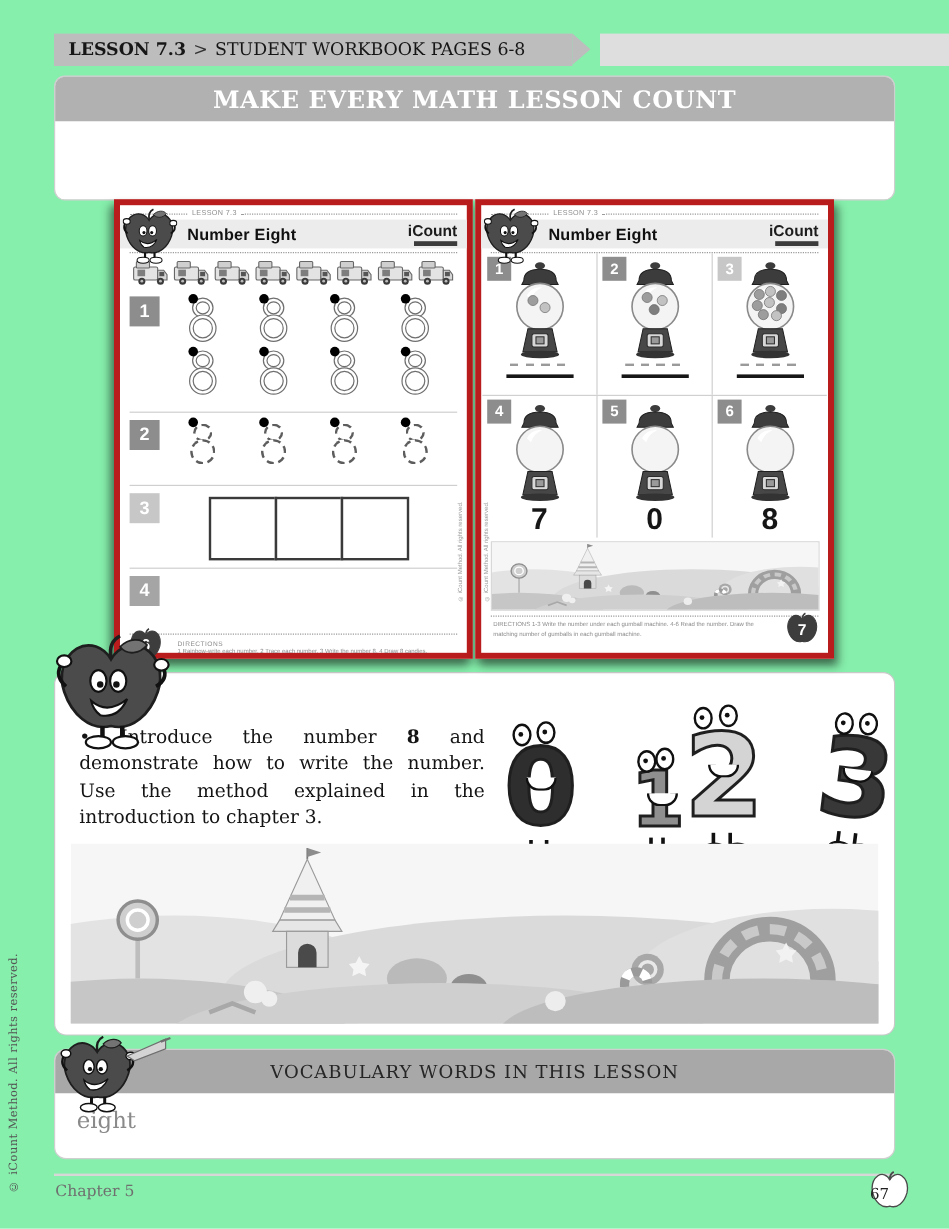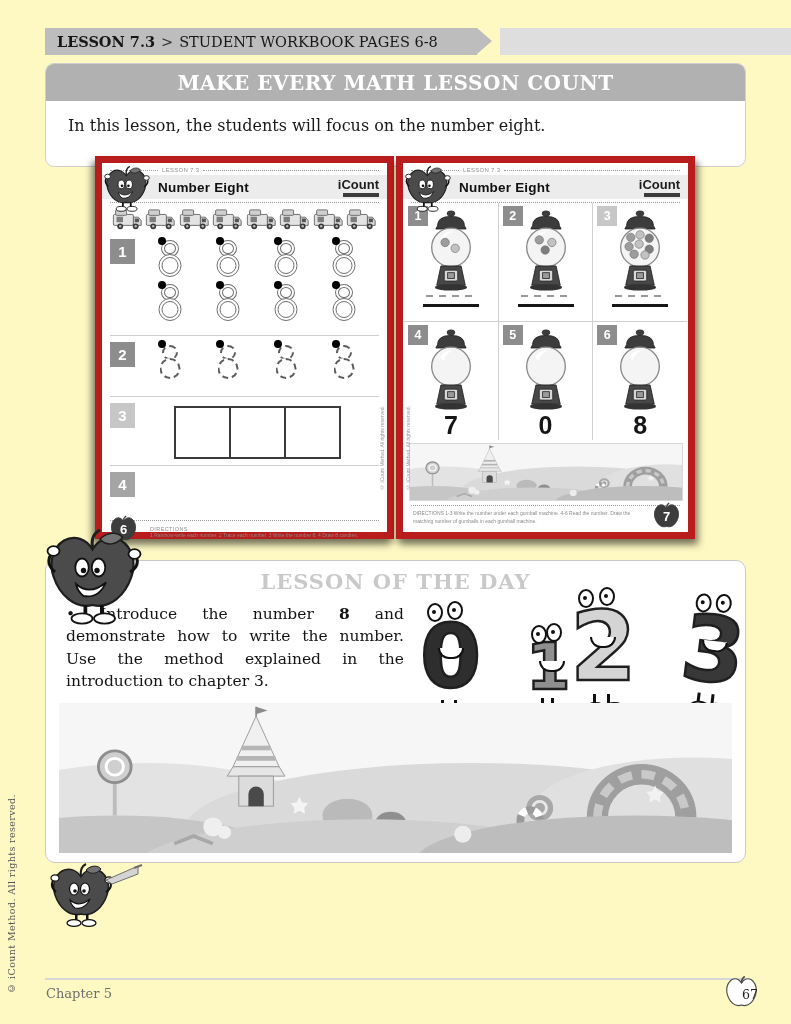--- a/index.html
+++ b/index.html
@@ -1,16 +1,16 @@
 <!DOCTYPE html>
 <html><head>
 <meta charset="utf-8">
 <style>
   html,body{margin:0;padding:0;background:#fff;}
-  .sheet{position:relative;width:791px;height:1024px;background:#fef9c3;overflow:hidden;
+  .sheet{position:relative;width:791px;height:1024px;background:#86efac;overflow:hidden;
          font-family:"Liberation Sans",sans-serif;color:#111;}
 
   
   .lesson-tab{position:absolute;left:45px;top:28px;width:746px;height:27px;}
   .tab-dark{position:absolute;left:0;top:0;width:432px;height:27px;background:#bdbdbd;
             display:flex;align-items:center;padding-left:12px;box-sizing:border-box;
             font-family:"DejaVu Serif",serif;font-size:14.5px;color:#161616;white-space:nowrap;}
   .tab-arrow{position:absolute;left:432px;top:0;width:0;height:0;
              border-top:13.5px solid transparent;border-bottom:13.5px solid transparent;
              border-left:15px solid #bdbdbd;}
@@ -21,22 +21,22 @@
   
   .intro-box{position:absolute;left:45px;top:63px;width:701px;height:104px;
              border:1px solid #cfcfcf;border-radius:9px;box-sizing:border-box;background:#fff;}
   .banner{height:37px;background:#b1b1b1;border-radius:8px 8px 0 0;display:flex;
           align-items:center;justify-content:center;
           font-family:"DejaVu Serif",serif;font-weight:bold;font-size:20px;color:#fff;
           letter-spacing:0.5px;}
   .intro-text{padding:15px 22px;font-family:"DejaVu Serif",serif;font-size:16px;color:#191919;}
 
   
-  .wb-page{position:absolute;top:156px;width:299px;height:383px;background:#fff;
-           border:7px solid #b91c1c;box-sizing:border-box;z-index:2;}
+  .wb-page{position:absolute;top:166px;width:299px;height:383px;background:#fff;
+           border:5px solid #b91c1c;box-sizing:border-box;z-index:2;}
   .wb-left{left:95px;box-shadow:-4px 6px 7px rgba(0,0,0,.38),0 4px 6px rgba(0,0,0,.25);}
   .wb-right{left:396px;box-shadow:4px 6px 7px rgba(0,0,0,.38),0 4px 6px rgba(0,0,0,.25);}
   .mini-mascot{position:absolute;left:2px;top:0px;width:46px;height:50px;z-index:4;}
   .dotrow{display:flex;align-items:center;gap:4px;padding:4px 8px 0 8px;
           font-size:6px;color:#8f8f8f;letter-spacing:.3px;}
   .dotrow .dots{border-top:1px dotted #9a9a9a;height:0;}
   .dotrow .d1{flex:0 0 48px;} .dotrow .d2{flex:1;}
   .wb-band{margin-top:2px;height:24px;background:#ececec;display:flex;align-items:center;
            padding:0 8px 0 56px;}
   .wb-title{font-weight:bold;font-size:13.5px;color:#101010;letter-spacing:.2px;}
@@ -142,21 +142,21 @@
   .vocab-mascot{position:absolute;left:50px;top:860px;width:64px;height:68px;z-index:6;}
   .trumpet{position:absolute;left:104px;top:864px;width:40px;height:22px;z-index:7;}
 
   
   .foot-line{position:absolute;left:45px;top:978px;width:700px;height:0;
              border-top:2px solid #d7d7d7;}
   .foot-chapter{position:absolute;left:46px;top:986px;font-family:"DejaVu Serif",serif;
                 font-size:13px;color:#6f6f6f;}
   .apple-badge{position:absolute;left:725px;top:975px;width:33px;height:36px;}
   .apple-badge svg{width:100%;height:100%;}
-  .apple-badge .n{position:absolute;left:0;top:12px;width:100%;text-align:right;
+  .apple-badge .n{position:absolute;left:0;top:12px;width:100%;text-align:left;
                   font-size:12.5px;color:#202020;font-family:"DejaVu Serif",serif;}
   .side-copy{position:absolute;left:6px;bottom:30px;writing-mode:vertical-rl;
              transform:rotate(180deg);font-size:9.5px;color:#555;
              font-family:"DejaVu Serif",serif;letter-spacing:.4px;}
   .defs-hidden{position:absolute;width:0;height:0;overflow:hidden;}
 </style>
 </head>
 <body>
 
 <svg class="defs-hidden" aria-hidden="true">
@@ -238,21 +238,20 @@
       <span class="tab-bold">LESSON 7.3</span>
       <span class="tab-sep">&gt;</span>
       <span>STUDENT WORKBOOK PAGES 6-8</span>
     </div>
     <div class="tab-arrow"></div>
     <div class="tab-light"></div>
   </div>
 
   <div class="intro-box">
     <div class="banner">MAKE EVERY MATH LESSON COUNT</div>
-    <div class="intro-text">In this lesson, the students will focus on the number eight.</div>
   </div>
 
   <div class="wb-page wb-left">
     <svg class="mini-mascot" viewBox="0 0 64 66">
         <use href="#apple-char-sym"></use>
       </svg>
     <div class="dotrow">
       <span class="dots d1"></span>
       <span>LESSON 7.3</span>
       <span class="dots d2"></span>
@@ -530,21 +529,20 @@
       </span>
     </div>
     <span class="page-copy copy-l">© iCount Method. All rights reserved.</span>
   </div>
 
   <svg class="big-mascot" viewBox="0 0 64 66">
       <use href="#apple-char-sym"></use>
     </svg>
 
   <div class="lesson-box">
-    <div class="lod-title">LESSON OF THE DAY</div>
     <div class="lod-bullet"><span>• Introduce the number </span><b>8</b><span> and demonstrate how to write the number. Use the method explained in the introduction to chapter 3.</span></div>
     <div class="numchars">
         <div class="numchar n0">
      <span class="glyph">0</span>
      <i class="eye e1"></i><i class="eye e2"></i><i class="smile"></i>
      <i class="leg l1"></i><i class="leg l2"></i><i class="shoe s1"></i><i class="shoe s2"></i>
    </div>
         <div class="numchar n1">
      <span class="glyph">1</span>
      <i class="eye e1"></i><i class="eye e2"></i><i class="smile"></i>
@@ -559,20 +557,24 @@
      <span class="glyph">3</span>
      <i class="eye e1"></i><i class="eye e2"></i><i class="smile"></i>
      <i class="leg l1"></i><i class="leg l2"></i><i class="shoe s1"></i><i class="shoe s2"></i>
    </div>
       </div>
     <svg class="candy-big" viewBox="0 0 700 160" preserveAspectRatio="none">
         <use href="#candyscene"></use>
       </svg>
   </div>
 
+  <div class="vocab-box">
+    <div class="vocab-band">VOCABULARY WORDS IN THIS LESSON</div>
+    <div class="vocab-word">eight</div>
+  </div>
   <svg class="vocab-mascot" viewBox="0 0 64 66">
       <use href="#apple-char-sym"></use>
     </svg>
   <svg class="trumpet" viewBox="0 0 40 22">
     <polygon points="2,16 34,2 34,10 8,20" fill="#d4d4d4" stroke="#6e6e6e" stroke-width="1"></polygon>
     <line x1="30" y1="4" x2="38" y2="1" stroke="#6e6e6e" stroke-width="2"></line>
   </svg>
 
   <div class="foot-line"></div>
   <div class="foot-chapter">Chapter 5</div>

